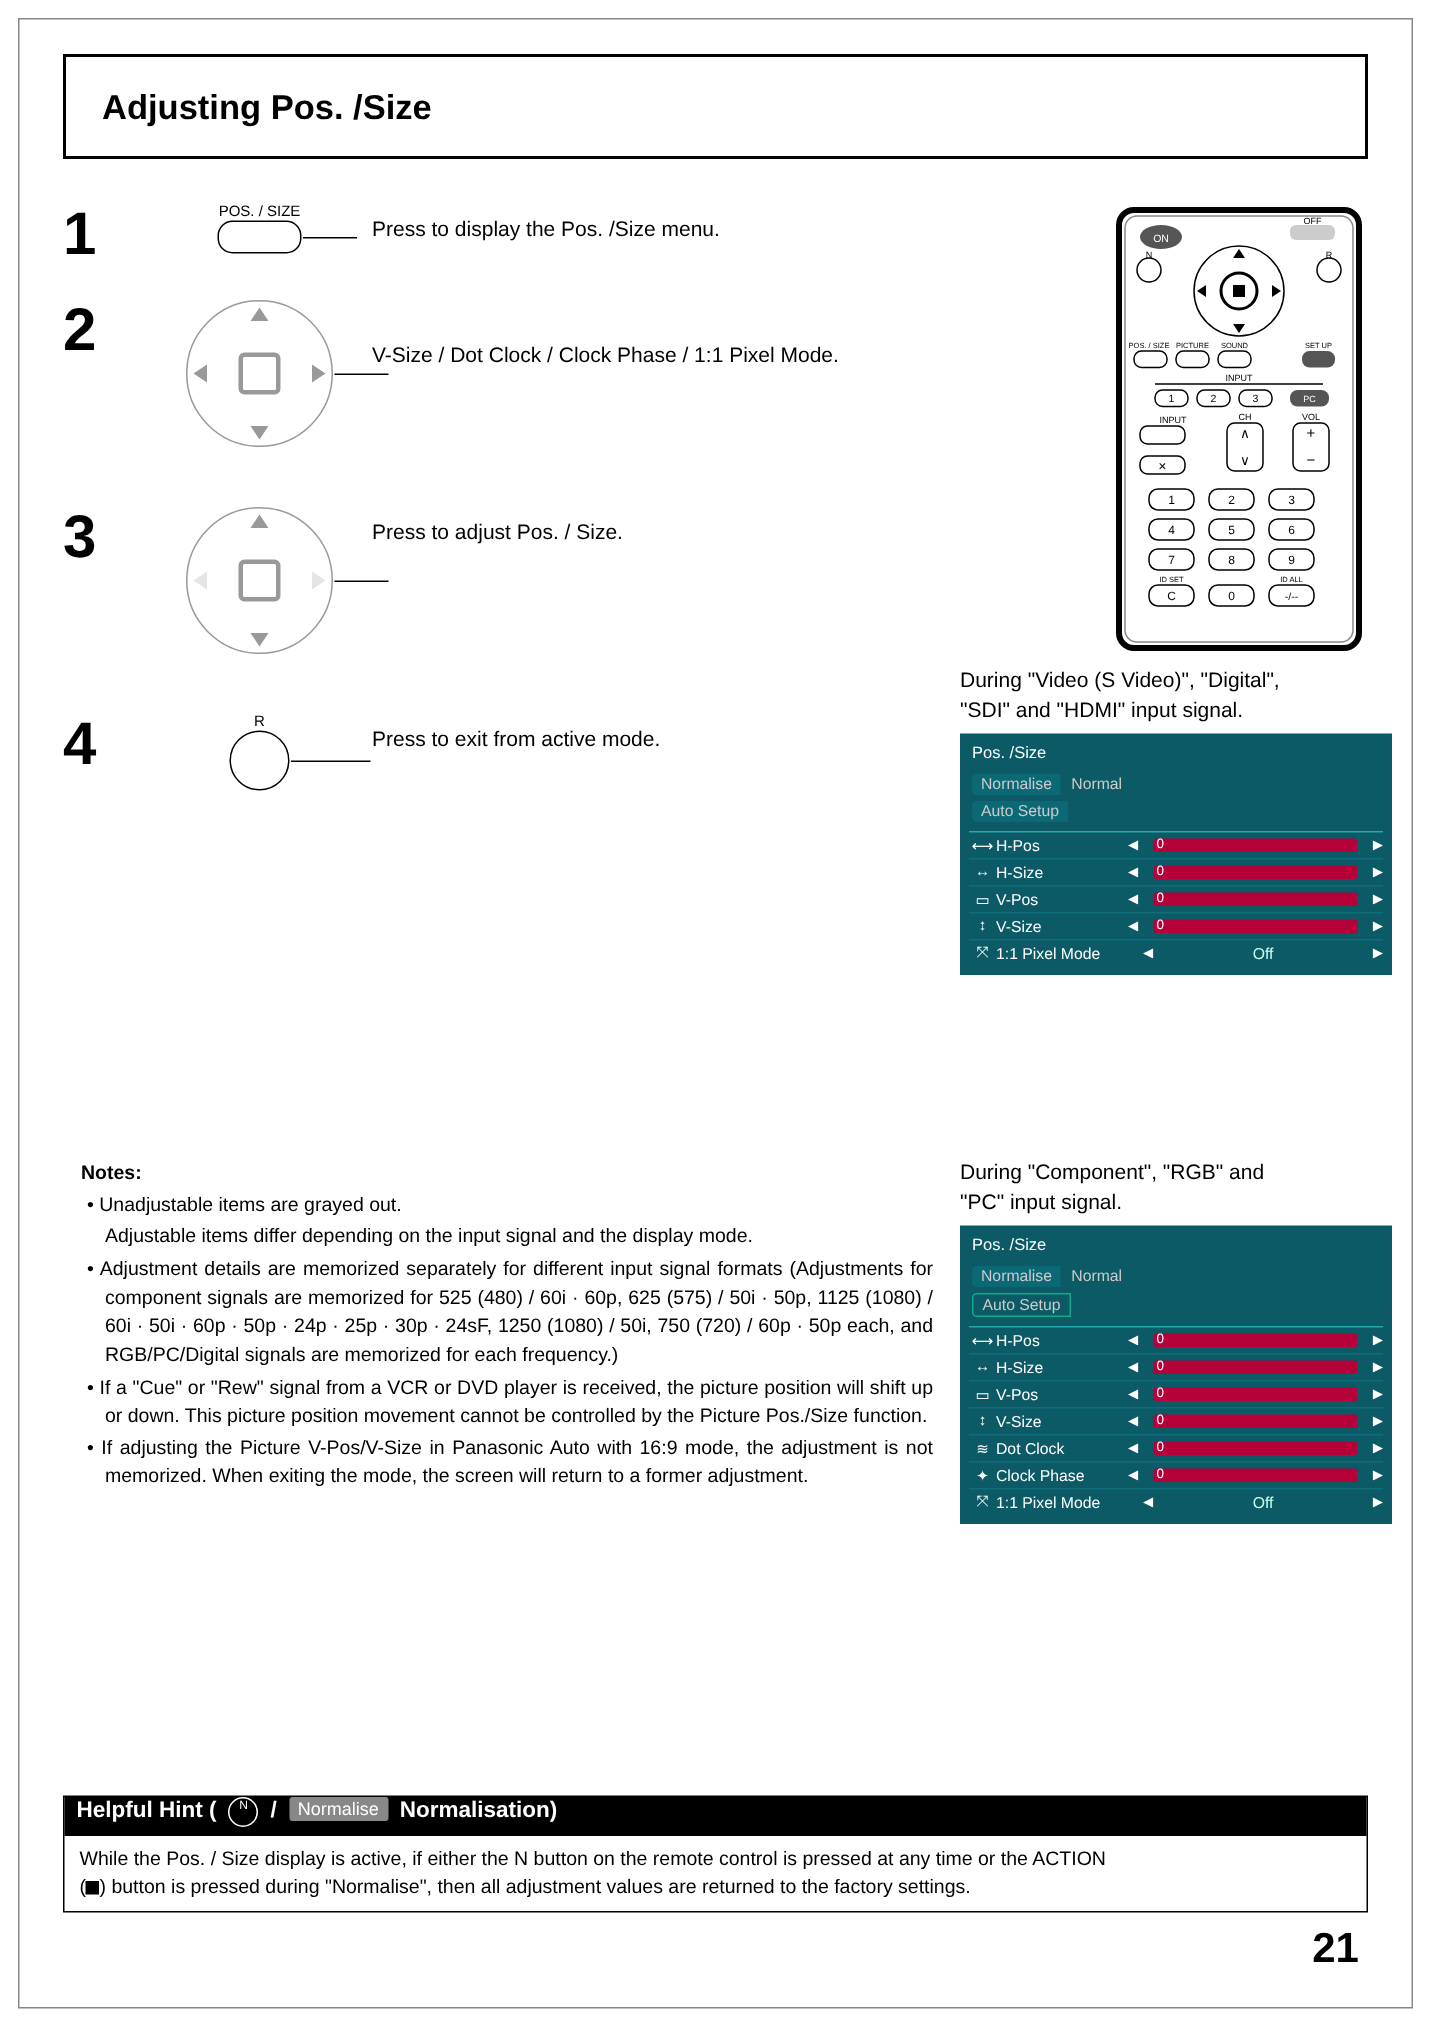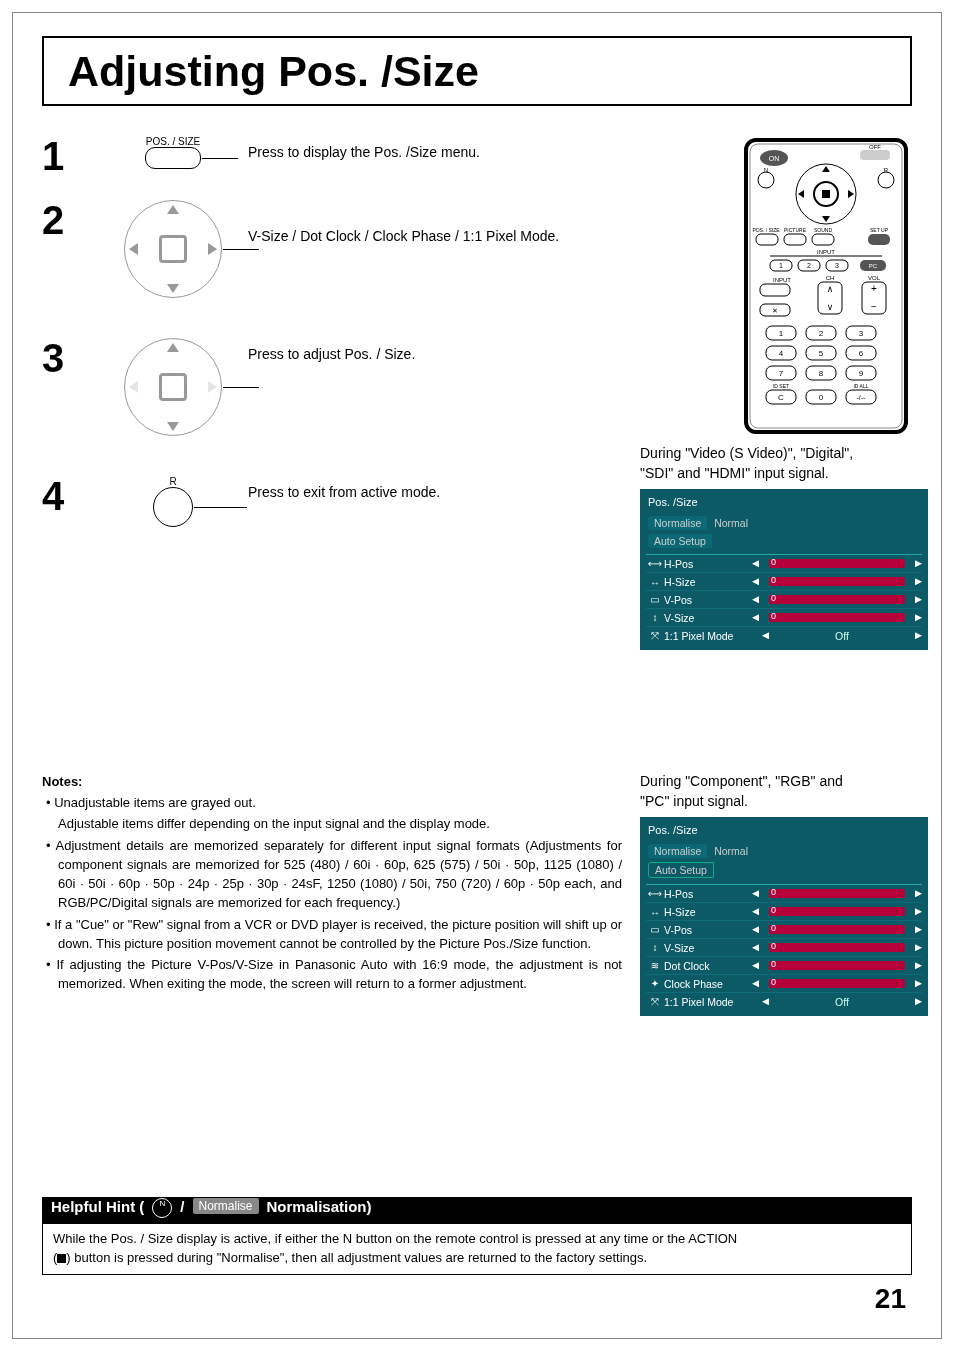--- a/index.html
+++ b/index.html
@@ -1,21 +1,21 @@
 <!DOCTYPE html>
 <html><head>
 <meta charset="utf-8">
 <style>
   * { box-sizing: border-box; margin: 0; padding: 0; }
   body { background: #fff; font-family: Arial, Helvetica, sans-serif; width: 954px; height: 1351px; position: relative; color: #000; }
   .page-border { position: absolute; inset: 12px; border: 1px solid #888; }
   .content { position: absolute; inset: 36px 42px 36px 42px; }
 
   .title-frame { border: 2px solid #000; border-bottom-width: 2px; height: 70px; margin-bottom: 30px; display: flex; align-items: center; }
-  .title-text { font-size: 43px; font-weight: bold; padding-left: 24px; }
+  .title-text { font-size: 23px; font-weight: bold; padding-left: 24px; }
 
   .steps-area { position: relative; height: 540px; }
   .step-row { display: flex; align-items: flex-start; margin-bottom: 24px; }
   .step-num { font-size: 40px; font-weight: bold; width: 56px; flex: 0 0 56px; line-height: 1; }
   .step-icon { width: 150px; flex: 0 0 150px; display: flex; justify-content: center; }
   .step-text { font-size: 14px; line-height: 1.45; padding-top: 6px; }
 
   .icon-pos-size { display: inline-block; }
   .icon-pos-size .lbl { font-size: 10px; text-align: center; }
   .icon-pos-size .btn { width: 56px; height: 22px; border: 1.5px solid #000; border-radius: 10px; position: relative; }
@@ -278,21 +278,21 @@
               <span class="arrow-l"></span>
               <span class="osd-off">Off</span>
               <span class="arrow-r"></span>
             </div>
           </div>
       </div>
     </div>
 
   </div>
 
-  <div class="notes-wrap" style="margin-top:96px;">
+  <div class="notes-wrap" style="margin-top:96px;margin-left:12px;">
     <div class="notes-left">
       <div class="hd">Notes:</div>
       <ul>
         <li>Unadjustable items are grayed out.</li>
         <li class="cont">Adjustable items differ depending on the input signal and the display mode.</li>
         <li>Adjustment details are memorized separately for different input signal formats (Adjustments for component signals are memorized for 525 (480) / 60i · 60p, 625 (575) / 50i · 50p, 1125 (1080) / 60i · 50i · 60p · 50p · 24p · 25p · 30p · 24sF, 1250 (1080) / 50i, 750 (720) / 60p · 50p each, and RGB/PC/Digital signals are memorized for each frequency.)</li>
         <li>If a "Cue" or "Rew" signal from a VCR or DVD player is received, the picture position will shift up or down. This picture position movement cannot be controlled by the Picture Pos./Size function.</li>
         <li>If adjusting the Picture V-Pos/V-Size in Panasonic Auto with 16:9 mode, the adjustment is not memorized. When exiting the mode, the screen will return to a former adjustment.</li>
       </ul>
     </div>

